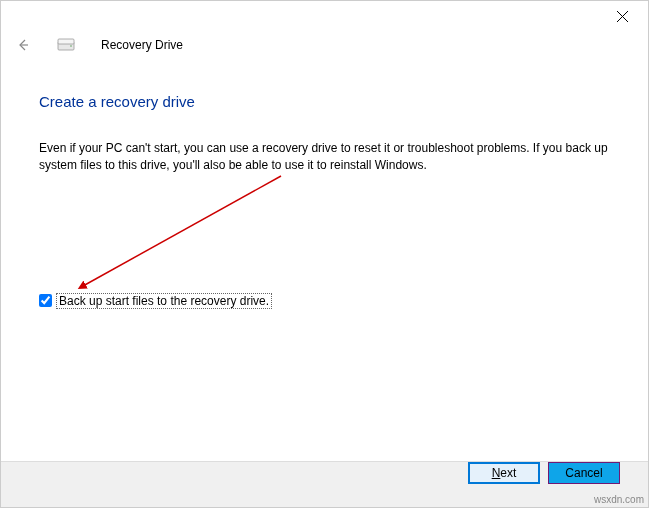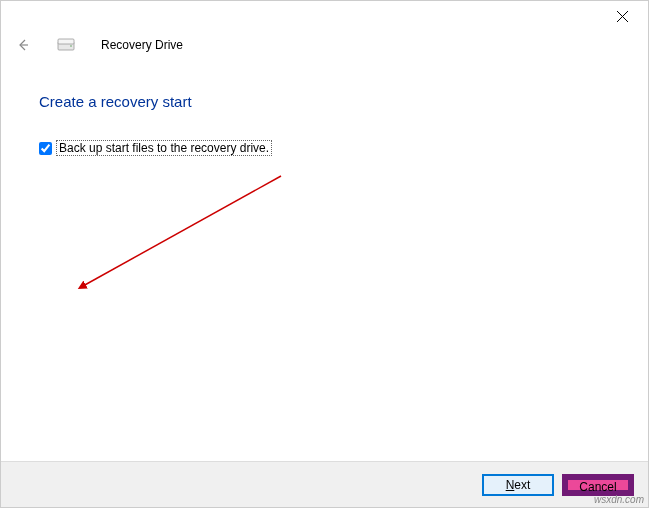--- a/index.html
+++ b/index.html
@@ -88,32 +88,31 @@
     }
     .button-bar {
       position: absolute;
       bottom: 0;
       left: 0;
       right: 0;
       height: 46px;
       border-top: 1px solid #ddd;
       display: flex;
       justify-content: flex-end;
-      align-items: center;
-      padding: 0 14px;
+      padding: 0 28px;
       gap: 8px;
       background: #f0f0f0;
     }
     .btn {
       min-width: 72px;
       height: 22px;
       font-size: 12px;
       font-family: inherit;
-      background: #ec4899;
-      border: 6px solid #701a75;
+      background: #0ea5e9;
+      border: 1px solid #701a75;
       cursor: pointer;
       padding: 0 10px;
     }
     .btn.primary {
       border: 2px solid #0078d7;
       background: #e5f1fb;
     }
     .underline-letter {
       text-decoration: underline;
     }
@@ -123,21 +122,20 @@
       top: 170px;
       pointer-events: none;
     }
     .watermark {
       position: absolute;
       right: 4px;
       bottom: 2px;
       font-size: 10px;
       color: #888;
       font-family: Arial, sans-serif;
-      font-style: italic;
     }
   </style>
 </head>
 <body>
 
 <div class="titlebar">
   <div class="close-btn">
     <svg width="11" height="11" viewBox="0 0 11 11">
       <line x1="0" y1="0" x2="11" y2="11" stroke="#000" stroke-width="1"></line>
       <line x1="11" y1="0" x2="0" y2="11" stroke="#000" stroke-width="1"></line>
@@ -156,21 +154,22 @@
     <svg width="18" height="14" viewBox="0 0 18 14">
       <rect x="1" y="4" width="16" height="8" rx="1" fill="#e8e8e8" stroke="#999" stroke-width="0.8"></rect>
       <rect x="1" y="1" width="16" height="5" rx="1" fill="#f5f5f5" stroke="#999" stroke-width="0.8"></rect>
       <circle cx="14" cy="8" r="0.8" fill="#60a060"></circle>
     </svg>
   </div>
   <span class="window-title">Recovery Drive</span>
 </div>
 
 <div class="content">
-  <div class="page-title">Create a recovery start</div>
+  <div class="page-title">Create a recovery drive</div>
+  <div class="description">Even if your PC can't start, you can use a recovery drive to reset it or troubleshoot problems. If you back up system files to this drive, you'll also be able to use it to reinstall Windows.</div>
   <div class="checkbox-row">
     <input type="checkbox" checked="" style="">
     <label>Back up start files to the recovery drive.</label>
   </div>
 </div>
 
 <svg class="annotation-arrow" width="220" height="130" viewBox="0 0 220 130">
   <defs>
     <marker id="arrowhead" markerWidth="10" markerHeight="10" refX="2" refY="3" orient="auto">
       <polygon points="0 0, 6 3, 0 6" fill="#cc0000"></polygon>

